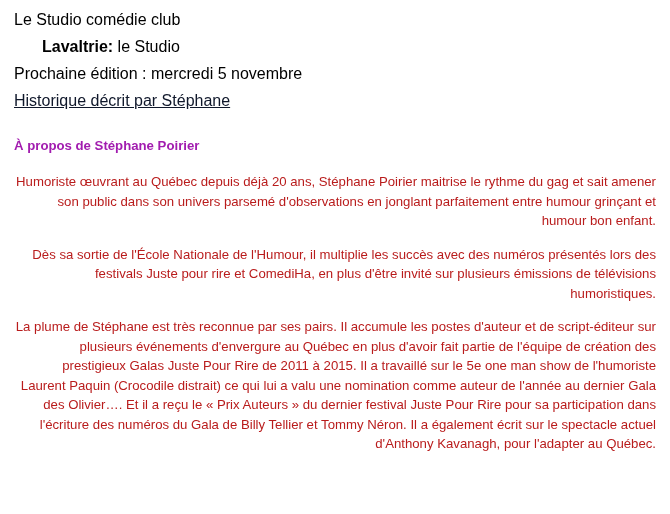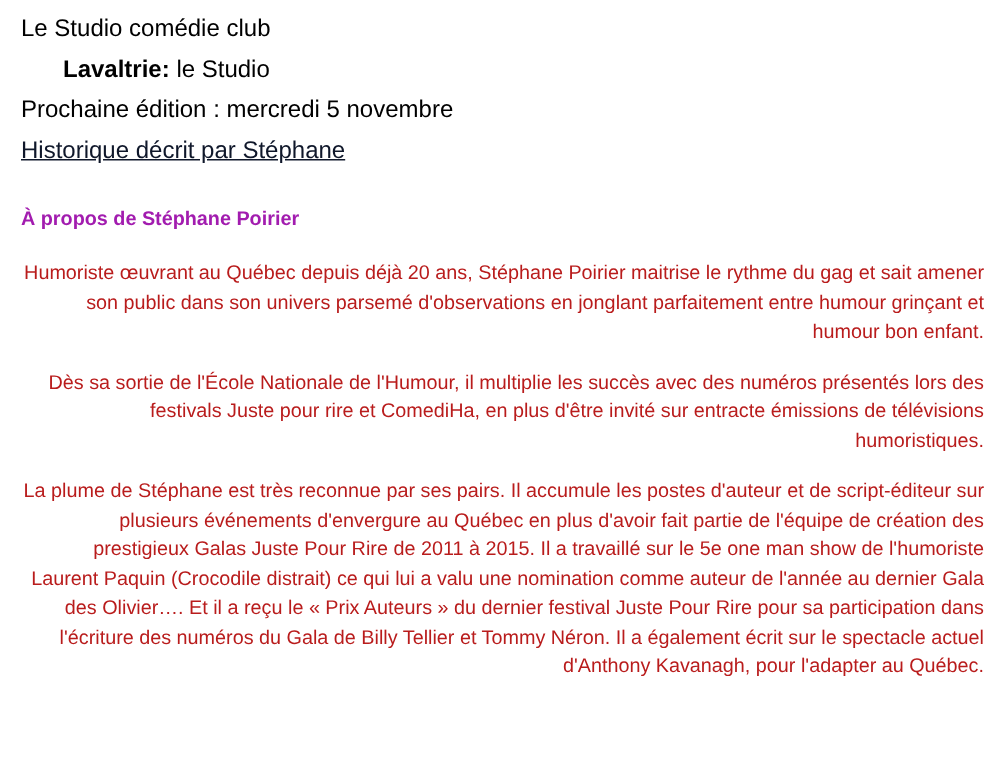--- a/index.html
+++ b/index.html
@@ -65,16 +65,16 @@
 
   <div class="line">Prochaine édition : mercredi 5 novembre</div>
 
   <div class="line"><span class="link">Historique décrit par Stéphane </span></div>
 
   <div class="spacer-lg"></div>
 
   <div class="heading">À propos de Stéphane Poirier</div>
 
   <p class="para">Humoriste œuvrant au Québec depuis déjà 20 ans, Stéphane Poirier maitrise le rythme du gag et sait amener son public dans son univers parsemé d'observations en jonglant parfaitement entre humour grinçant et humour bon enfant.</p>
-  <p class="para">Dès sa sortie de l'École Nationale de l'Humour, il multiplie les succès avec des numéros présentés lors des festivals Juste pour rire et ComediHa, en plus d'être invité sur entracte émissions de télévisions humoristiques.</p>
+  <p class="para">Dès sa sortie de l'École Nationale de l'Humour, il multiplie les succès avec des numéros présentés lors des festivals Juste pour rire et ComediHa, en plus d'être invité sur plusieurs émissions de télévisions humoristiques.</p>
   <p class="para last">La plume de Stéphane est très reconnue par ses pairs. Il accumule les postes d'auteur et de script-éditeur sur plusieurs événements d'envergure au Québec en plus d'avoir fait partie de l'équipe de création des prestigieux Galas Juste Pour Rire de 2011 à 2015. Il a travaillé sur le 5e one man show de l'humoriste Laurent Paquin (Crocodile distrait) ce qui lui a valu une nomination comme auteur de l'année au dernier Gala des Olivier….  Et il a reçu le « Prix Auteurs » du dernier festival Juste Pour Rire pour sa participation dans l'écriture des numéros du Gala de Billy Tellier et Tommy Néron. Il a également écrit sur le spectacle actuel d'Anthony Kavanagh, pour l'adapter au Québec.</p>
 
 </div>
 
 </body></html>

